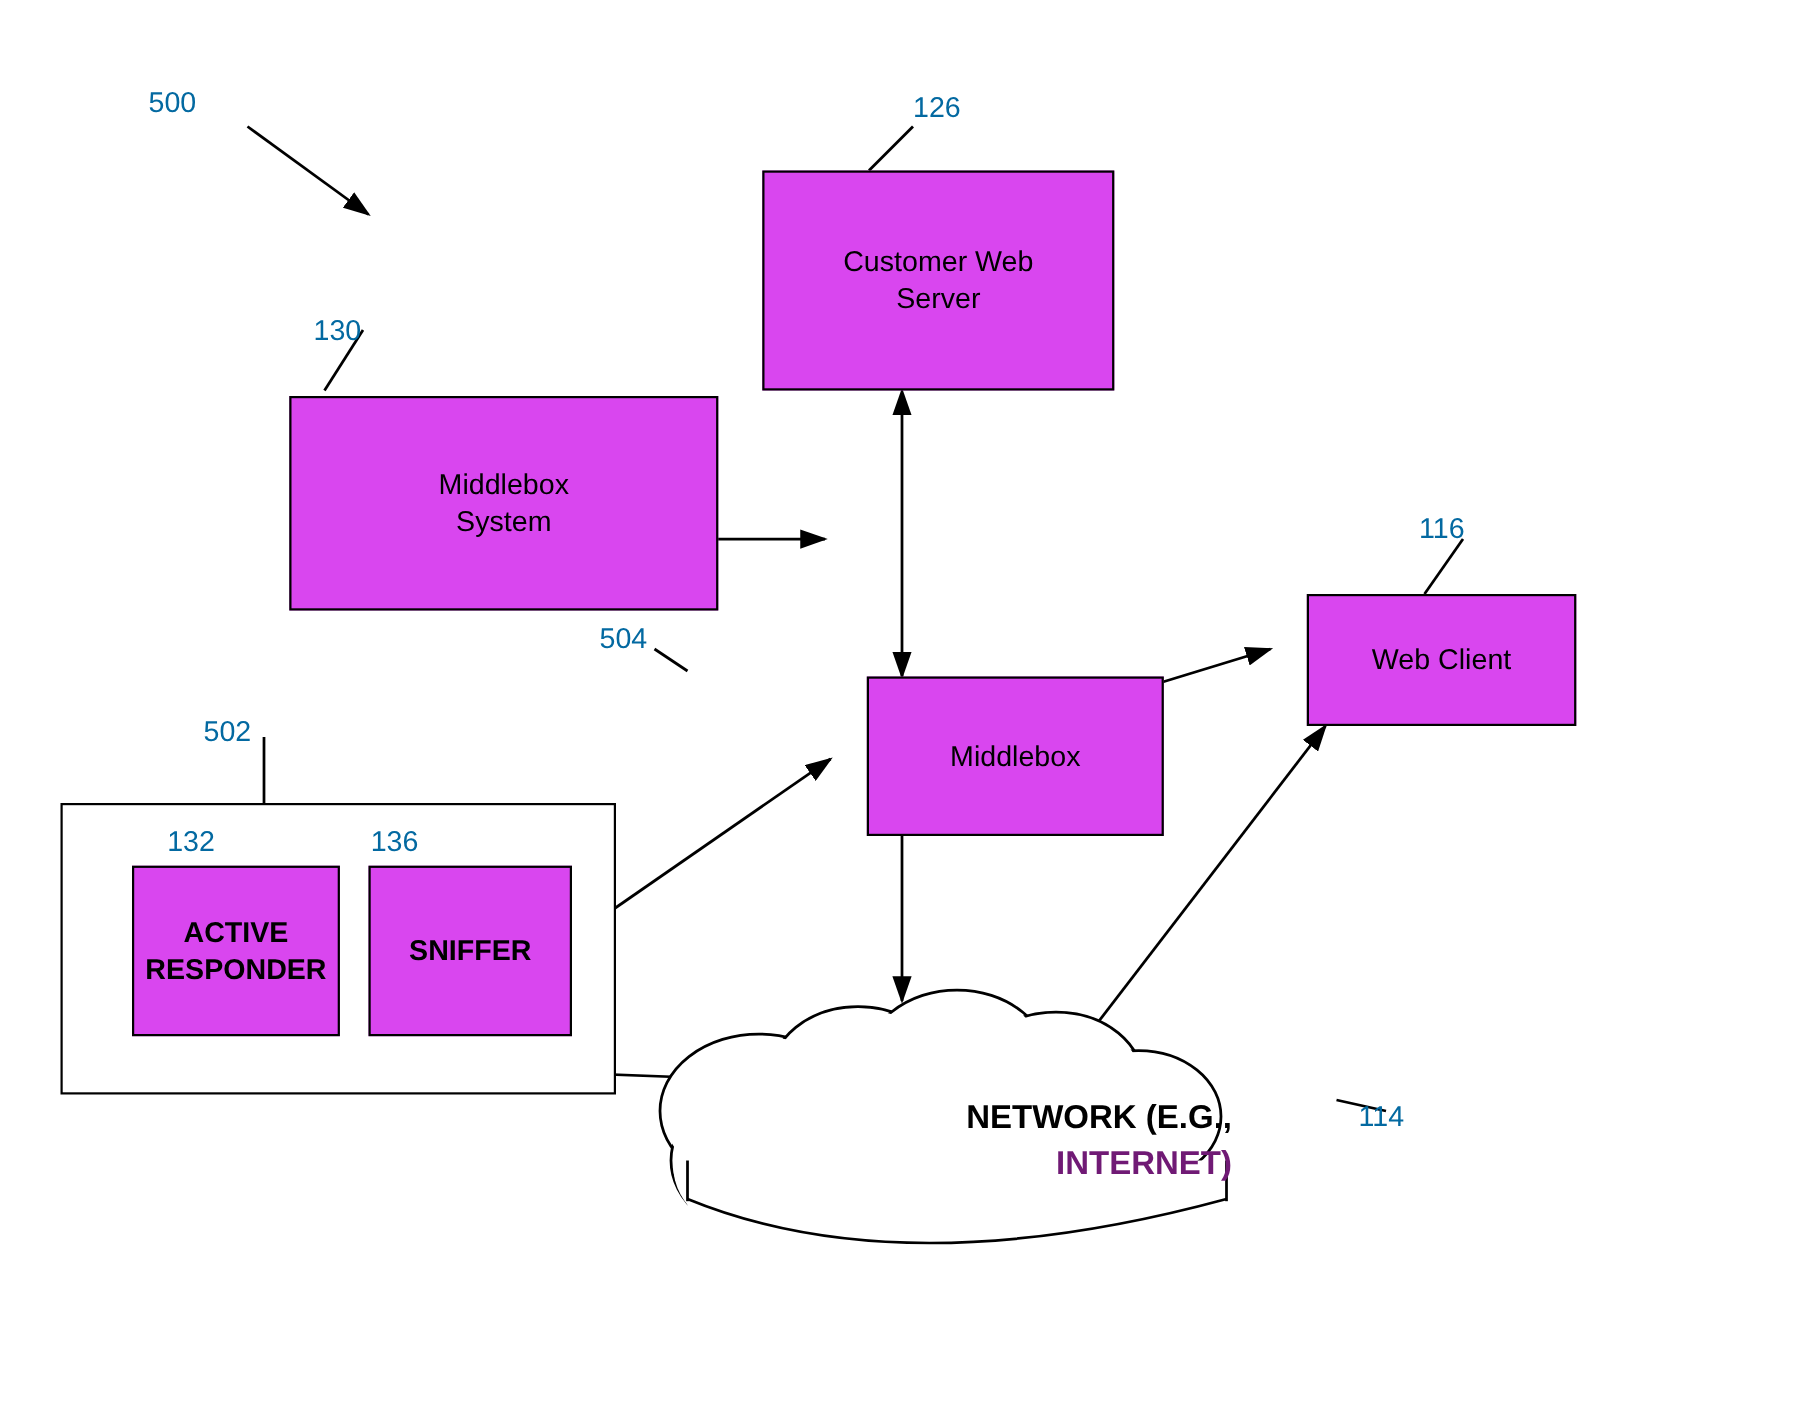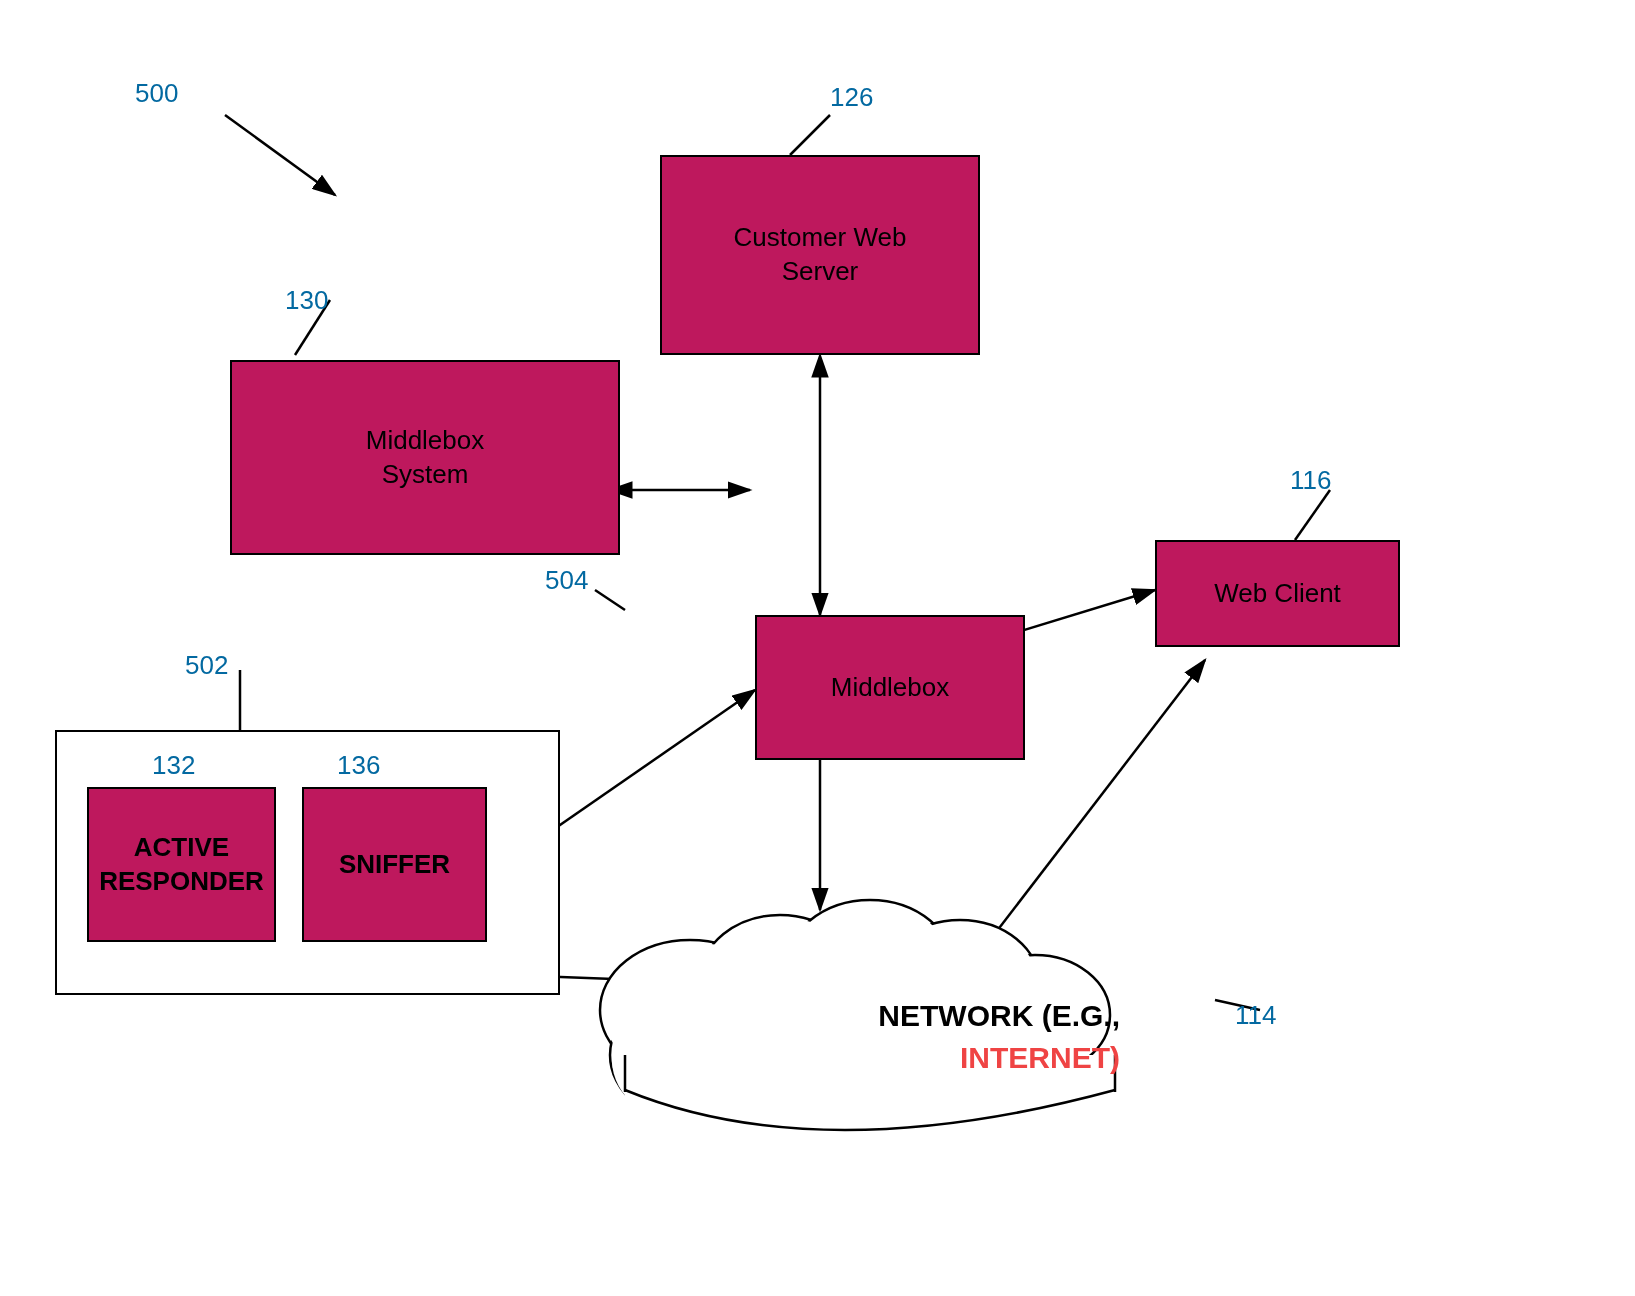--- a/index.html
+++ b/index.html
@@ -16,25 +16,26 @@
       position: absolute;
       top: 0; left: 0;
       width: 1635px;
       height: 1296px;
     }
 
     
     .box {
       position: absolute;
       border: 2.5px solid #000;
-      background: #be185d;
+      background: #d946ef;
       display: flex;
       align-items: center;
       justify-content: center;
       text-align: center;
+      margin-left: 33px;
     }
 
     .box-label {
       font-size: 26px;
       font-weight: normal;
       line-height: 1.3;
       color: #000;
     }
 
     
@@ -163,21 +164,21 @@
   </div>
 
   <div class="ref-num" style="left:545px; top:565px;">504</div>
 
   <div class="box" style="left:755px; top:615px; width:270px; height:145px;">
     <div class="box-label">Middlebox</div>
   </div>
 
   <div class="ref-num" style="left:1290px; top:465px;">116</div>
 
-  <div class="box" style="left:1155px; top:540px; width:245px; height:107px;">
+  <div class="box" style="left:1155px; top:540px; width:245px; height:120px;">
     <div class="box-label">Web Client</div>
   </div>
 
   <div class="ref-num" style="left:185px; top:650px;">502</div>
 
   <div class="outer-box" style="left:55px; top:730px; width:505px; height:265px;">
 
     <div class="ref-num" style="left:95px; top:18px;">132</div>
 
     <div class="ref-num" style="left:280px; top:18px;">136</div>
@@ -192,16 +193,16 @@
     <div class="box" style="left:245px; top:55px; width:185px; height:155px;">
       <div class="box-label" style="font-weight:bold;">SNIFFER</div>
     </div>
 
   </div>
 
   <div class="ref-num" style="left:1235px; top:1000px;">114</div>
 
   <div style="position:absolute; left:640px; top:995px; width:480px; text-align:right;">
     <div style="font-size:30px; font-weight:bold; color:#000; line-height:1.4;">NETWORK (E.G.,</div>
-    <div style="font-size:30px; font-weight:bold; color:#ef4444; line-height:1.4;">INTERNET)</div>
+    <div style="font-size:30px; font-weight:bold; color:#701a75; line-height:1.4;">INTERNET)</div>
   </div>
 
 </div>
 
 </body></html>

